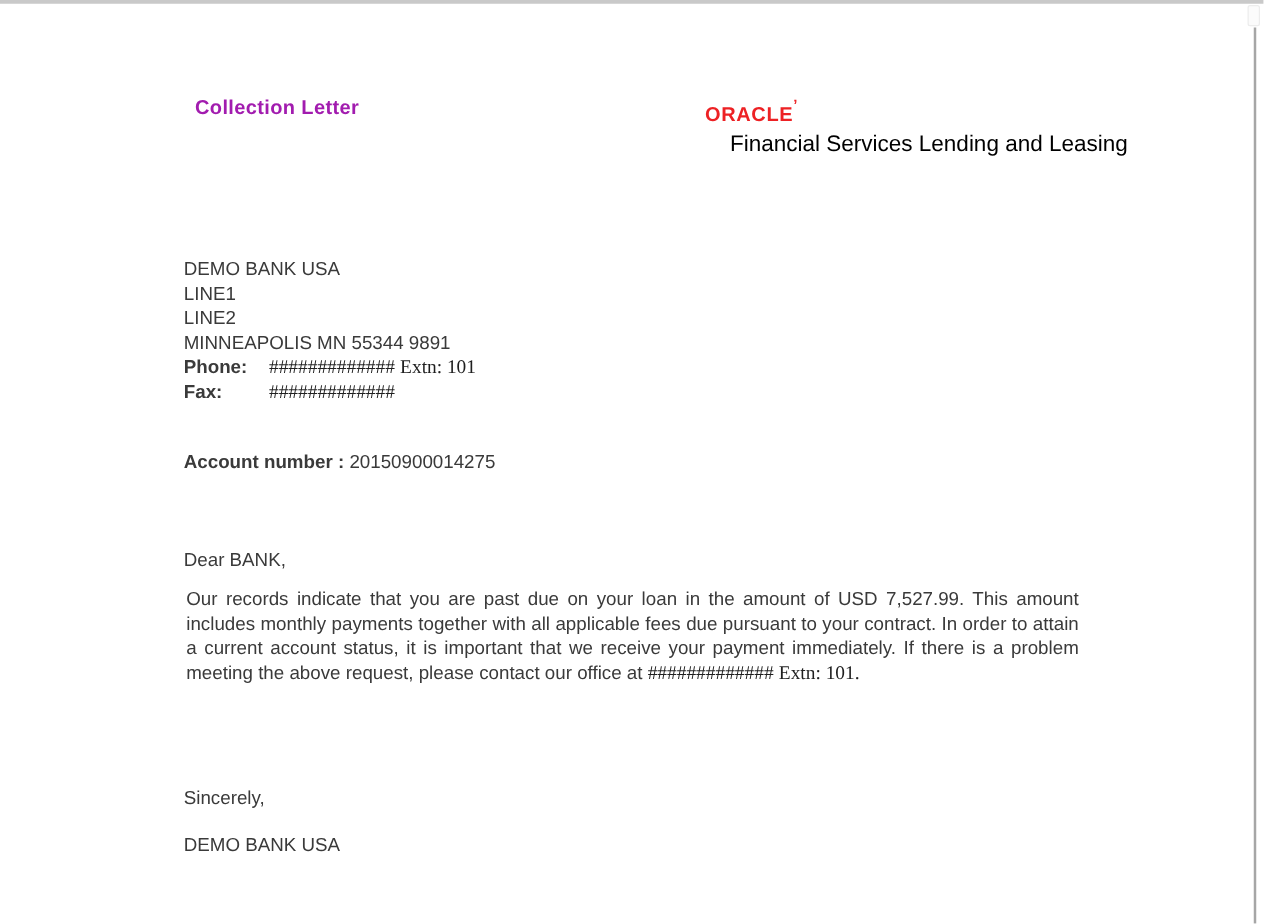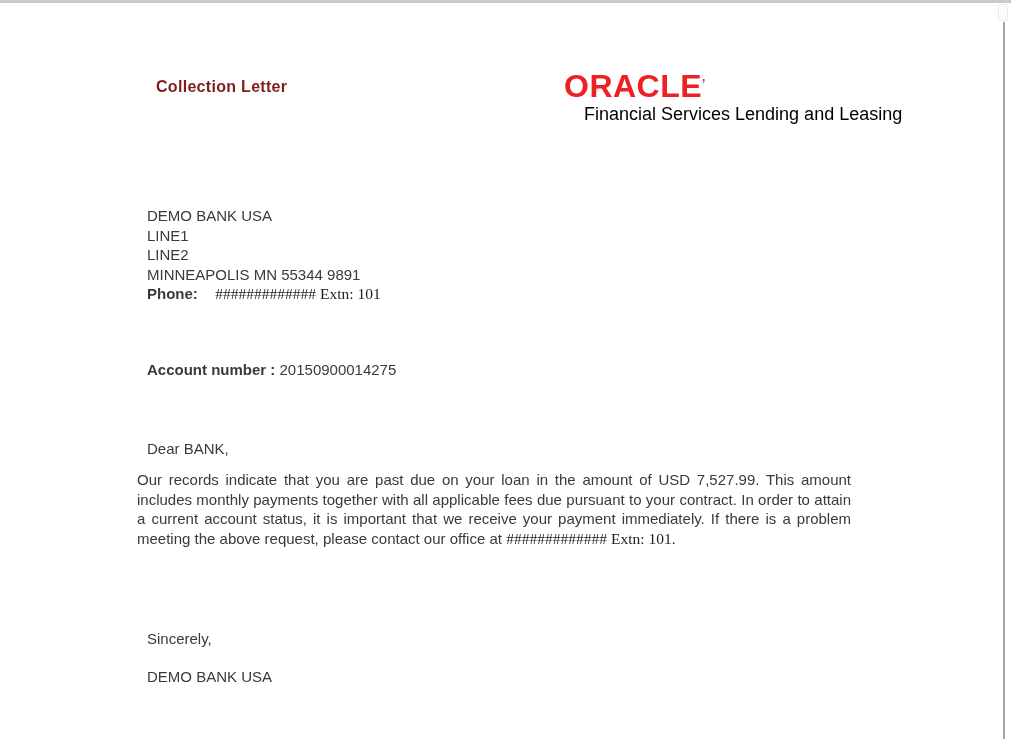--- a/index.html
+++ b/index.html
@@ -30,28 +30,28 @@
   .right-line {
     position: absolute; left: 1003px; top: 22px;
     width: 2px; height: 717px;
     background: #a6a6a6;
   }
 
   
   .title {
     position: absolute; left: 156px; top: 78px;
     font-size: 16px; font-weight: bold;
-    color: #7f1d1d;
+    color: #a21caf;
     letter-spacing: 0.3px;
   }
 
   .logo { position: absolute; left: 564px; top: 73px; }
   .brand-line { line-height: 22px; white-space: nowrap; }
   .brand {
-    font-size: 32px; font-weight: bold;
+    font-size: 16px; font-weight: bold;
     color: #ed2124;
     letter-spacing: 0.5px;
   }
   .brand-mark {
     font-size: 12px; font-weight: bold;
     color: #ed2124;
     vertical-align: 9px;
   }
   .tagline {
     margin-left: 20px; margin-top: 1px;
@@ -59,21 +59,21 @@
     color: #000000;
     white-space: nowrap;
   }
 
   .letter-text { color: #3a3a3a; font-size: 15px; line-height: 19.5px; }
 
   .sender   { position: absolute; left: 147px; top: 206px; }
   .account  { position: absolute; left: 147px; top: 360px; }
   .salutation { position: absolute; left: 147px; top: 439px; }
   .para1 {
-    position: absolute; left: 137px; top: 470px;
+    position: absolute; left: 149px; top: 470px;
     width: 714px;
     text-align: justify;
   }
   .para2    { position: absolute; left: 147px; top: 592px; width: 760px; }
   .closing  { position: absolute; left: 147px; top: 629px; text-align: right; }
   .signature{ position: absolute; left: 147px; top: 667px; }
 
   .lbl { font-weight: bold; }
   .lbl-col { font-weight: bold; display: inline-block; width: 64px; }
   .serif {
@@ -103,20 +103,24 @@
   <div class="sender letter-text">
     <div>DEMO BANK USA</div>
     <div>LINE1</div>
     <div>LINE2</div>
     <div>MINNEAPOLIS MN 55344 9891</div>
     <div>
       <span class="lbl-col">Phone:</span>
       <span class="serif">#############</span>
       <span class="serif">Extn: 101</span>
     </div>
+    <div>
+      <span class="lbl-col">Fax:</span>
+      <span class="serif">#############</span>
+    </div>
   </div>
 
   <div class="account letter-text">
     <div>
       <span class="lbl">Account number :</span>
       <span>20150900014275</span>
     </div>
   </div>
 
   <div class="salutation letter-text">Dear BANK,</div>

